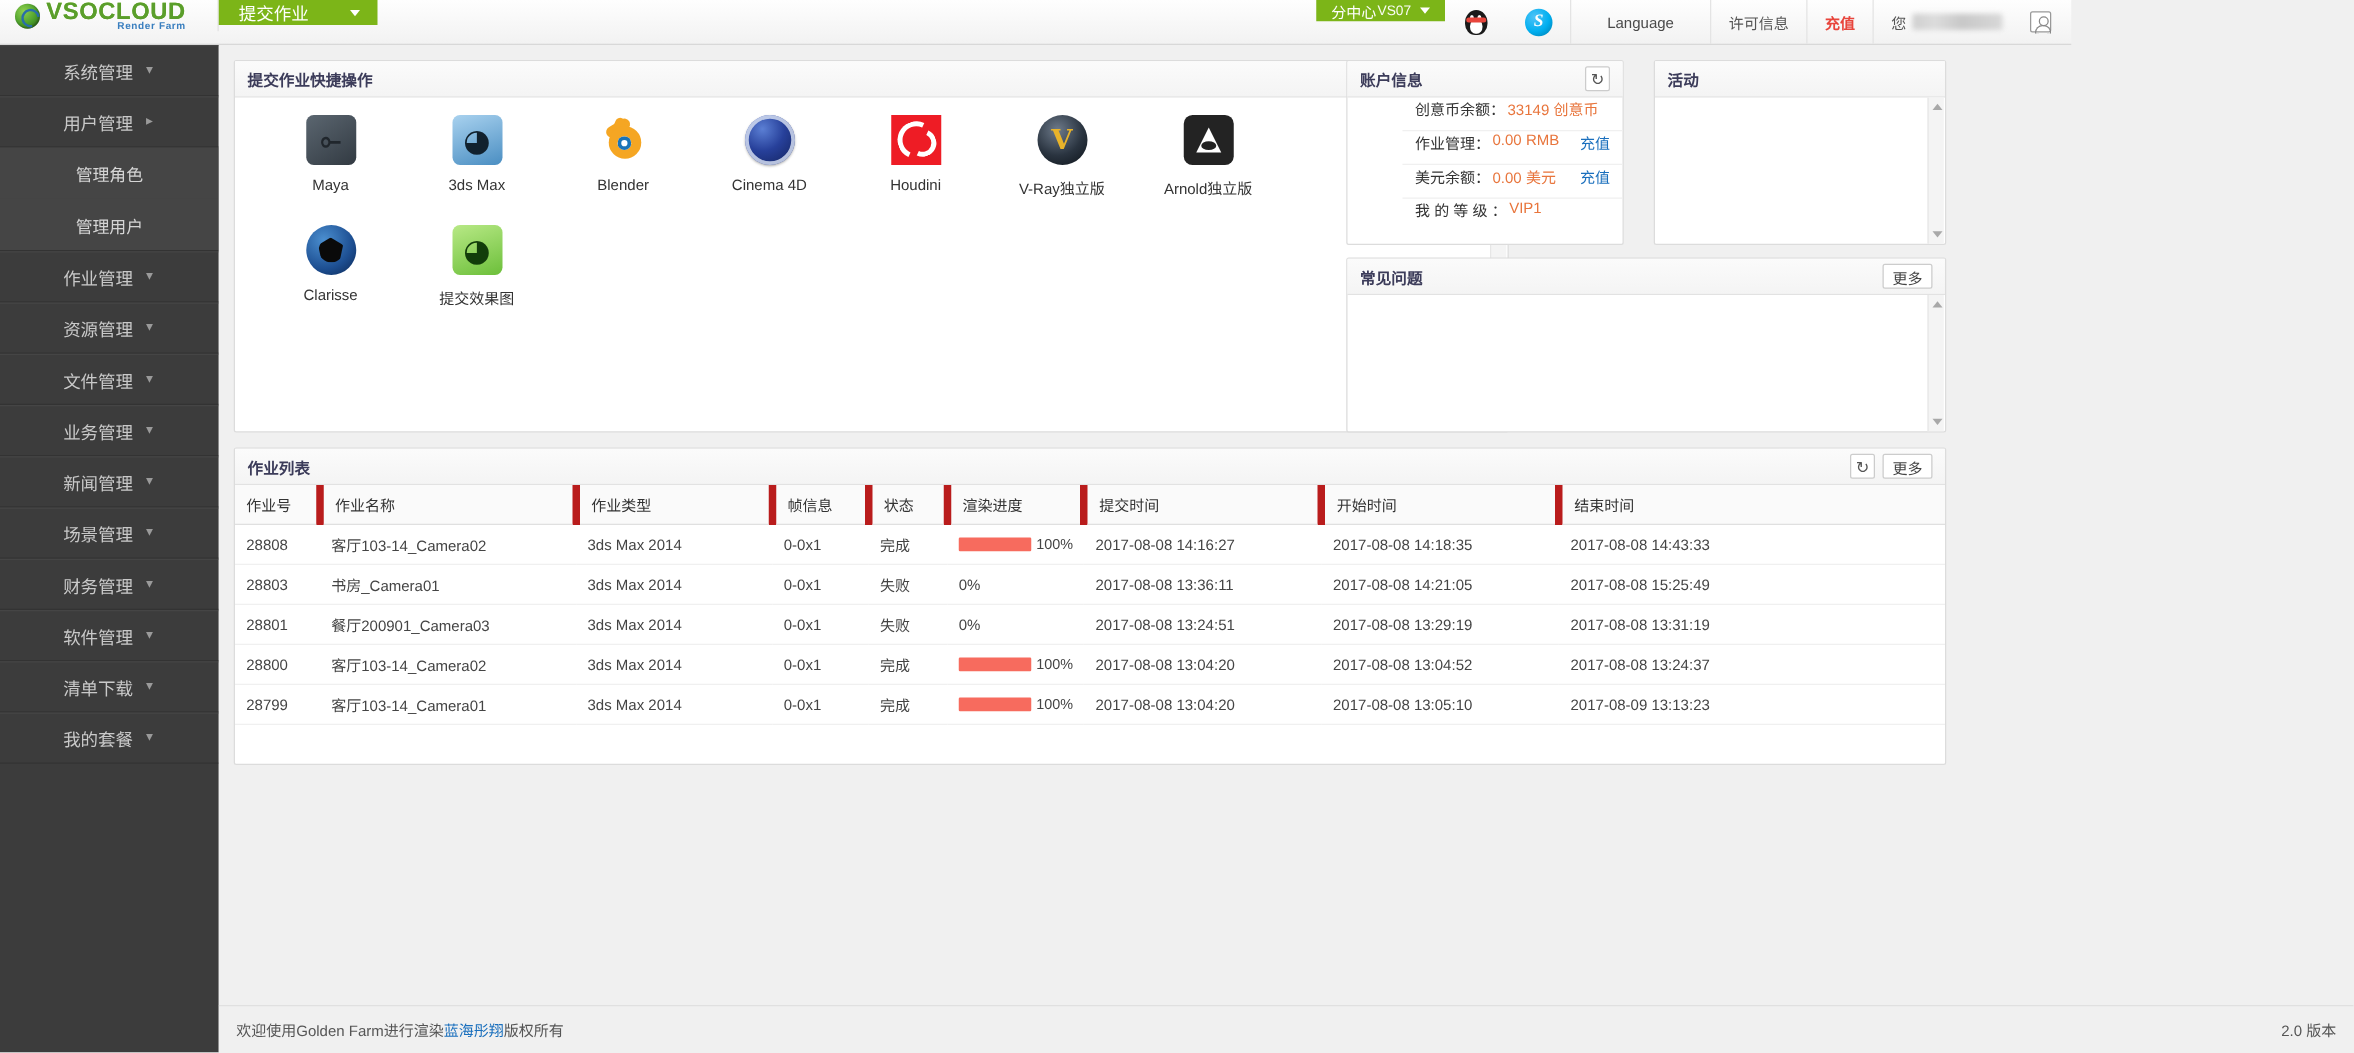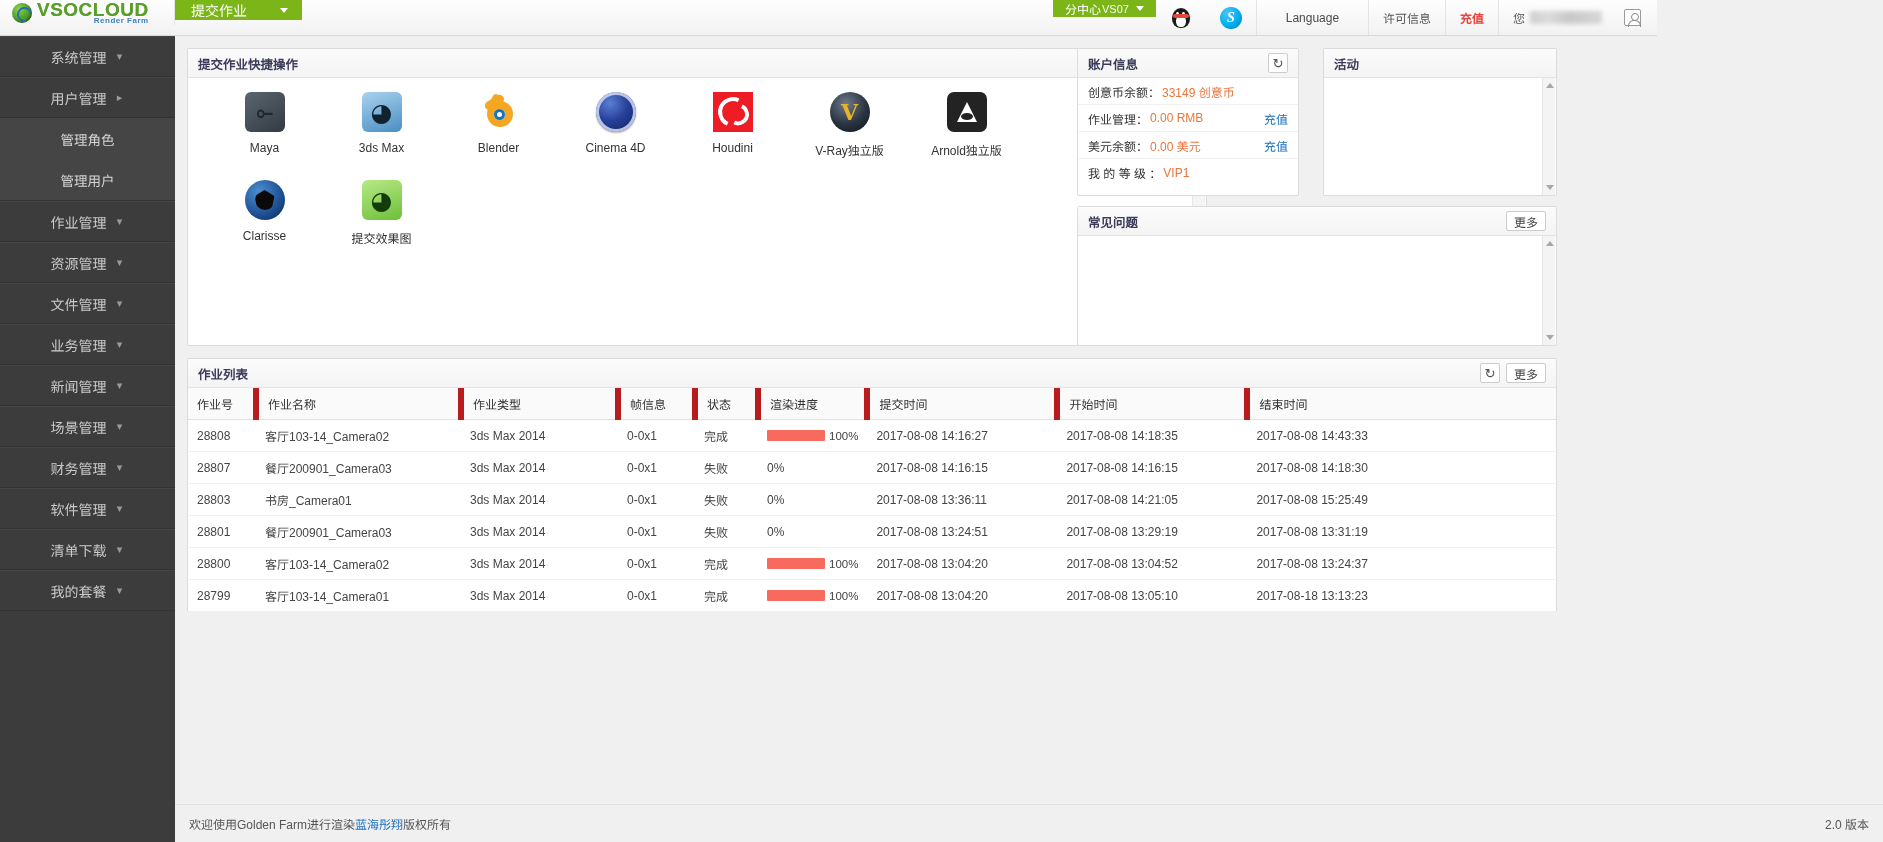--- a/index.html
+++ b/index.html
@@ -265,22 +265,22 @@
   .fake-scroll .arrow-up, .fake-scroll .arrow-dn {
     position: absolute; left: 3px; width: 0; height: 0;
     border-left: 4px solid transparent; border-right: 4px solid transparent;
   }
   .fake-scroll .arrow-up { top: 5px; border-bottom: 5px solid #a8a8a8; }
   .fake-scroll .arrow-dn { bottom: 5px; border-top: 5px solid #a8a8a8; }
 
   
   #account-panel { position: absolute; left: 902px; top: 12px; width: 222px; height: 148px; }
   .acct-row {
-    height: 27px; display: flex; align-items: center; padding: 0 10px;
-    border-bottom: 1px solid #f0f0f0; font-size: 12px; color: #333;
+    height: 27px; display: flex; align-items: flex-start; padding: 0 10px;
+    border-bottom: 1px solid #f0f0f0; font-size: 12px; color: #333; margin-left: 44px;
   }
   .acct-row:last-child { border-bottom: none; }
   .acct-val { color: #e8753c; margin-left: 2px; }
   .acct-row .sp { flex: 1; }
   .acct-link { color: #1a6fbd; cursor: pointer; }
 
   
   #faq-panel { position: absolute; left: 902px; top: 170px; width: 480px; height: 140px; }
   #faq-body { height: 110px; position: relative; }
 
@@ -590,31 +590,20 @@
             <td>完成</td>
             <td>
               <div class="progress-cell">
                 <div class="progress-bar" style="width: 58px;"></div>
                 <span class="progress-pct">100%</span>
               </div>
             </td>
             <td>2017-08-08 14:16:27</td>
             <td>2017-08-08 14:18:35</td>
             <td>2017-08-08 14:43:33</td>
-          </tr>
-          <tr>
-            <td>28807</td>
-            <td>餐厅200901_Camera03</td>
-            <td>3ds Max 2014</td>
-            <td>0-0x1</td>
-            <td>失败</td>
-            <td>0%</td>
-            <td>2017-08-08 14:16:15</td>
-            <td>2017-08-08 14:16:15</td>
-            <td>2017-08-08 14:18:30</td>
           </tr>
           <tr>
             <td>28803</td>
             <td>书房_Camera01</td>
             <td>3ds Max 2014</td>
             <td>0-0x1</td>
             <td>失败</td>
             <td>0%</td>
             <td>2017-08-08 13:36:11</td>
             <td>2017-08-08 14:21:05</td>
@@ -654,21 +643,21 @@
             <td>0-0x1</td>
             <td>完成</td>
             <td>
               <div class="progress-cell">
                 <div class="progress-bar" style="width: 58px;"></div>
                 <span class="progress-pct">100%</span>
               </div>
             </td>
             <td>2017-08-08 13:04:20</td>
             <td>2017-08-08 13:05:10</td>
-            <td>2017-08-18 13:13:23</td>
+            <td>2017-08-09 13:13:23</td>
           </tr>
         </tbody>
     </table>
   </div>
 
   <div id="footer">
     <span>欢迎使用Golden Farm进行渲染 </span>
     <a>蓝海彤翔</a>
     <span> 版权所有</span>
     <span class="sp"></span>

